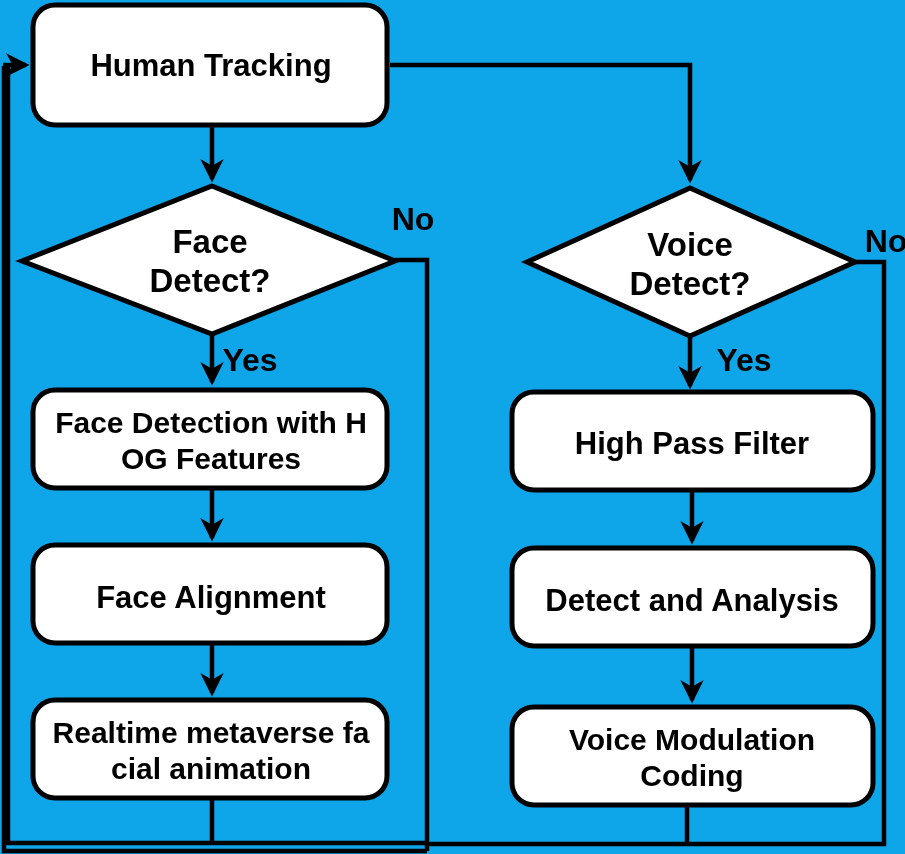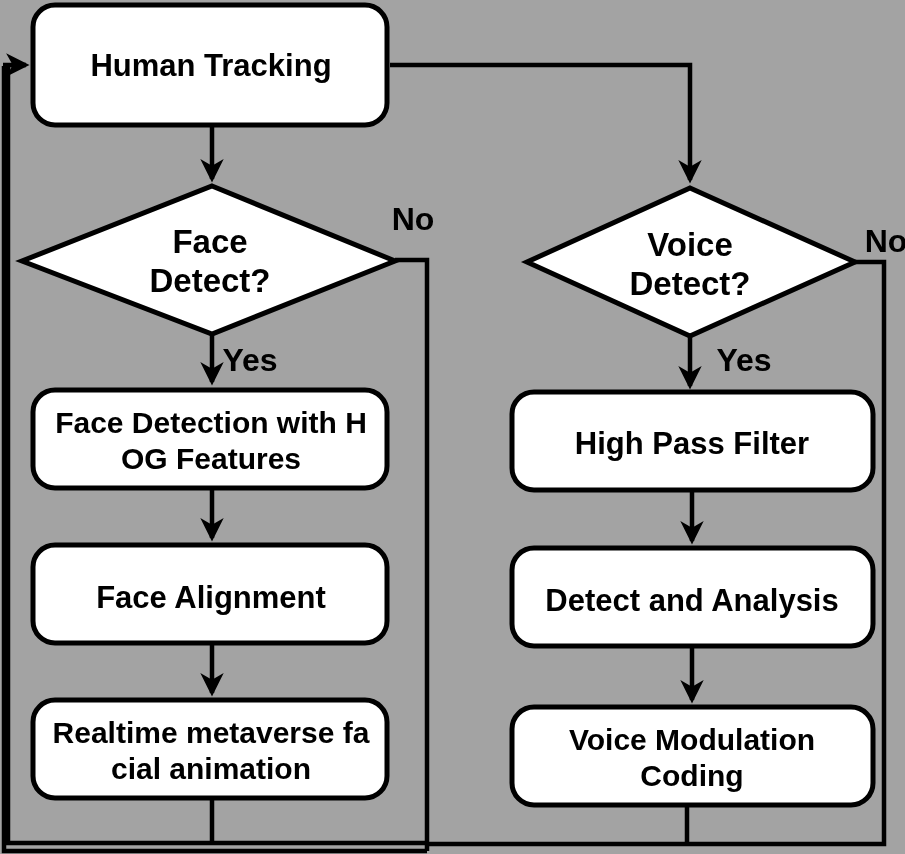--- a/index.html
+++ b/index.html
@@ -4,21 +4,21 @@
 <style>
   html, body {
     margin: 0;
     padding: 0;
     background: #ffffff;
   }
   .canvas {
     position: relative;
     width: 905px;
     height: 854px;
-    background: #a3a3a3;
+    background: #0ea5e9;
     overflow: hidden;
   }
   svg {
     display: block;
     width: 905px;
     height: 854px;
   }
   .node-shape {
     fill: #ffffff;
     stroke: #000000;

